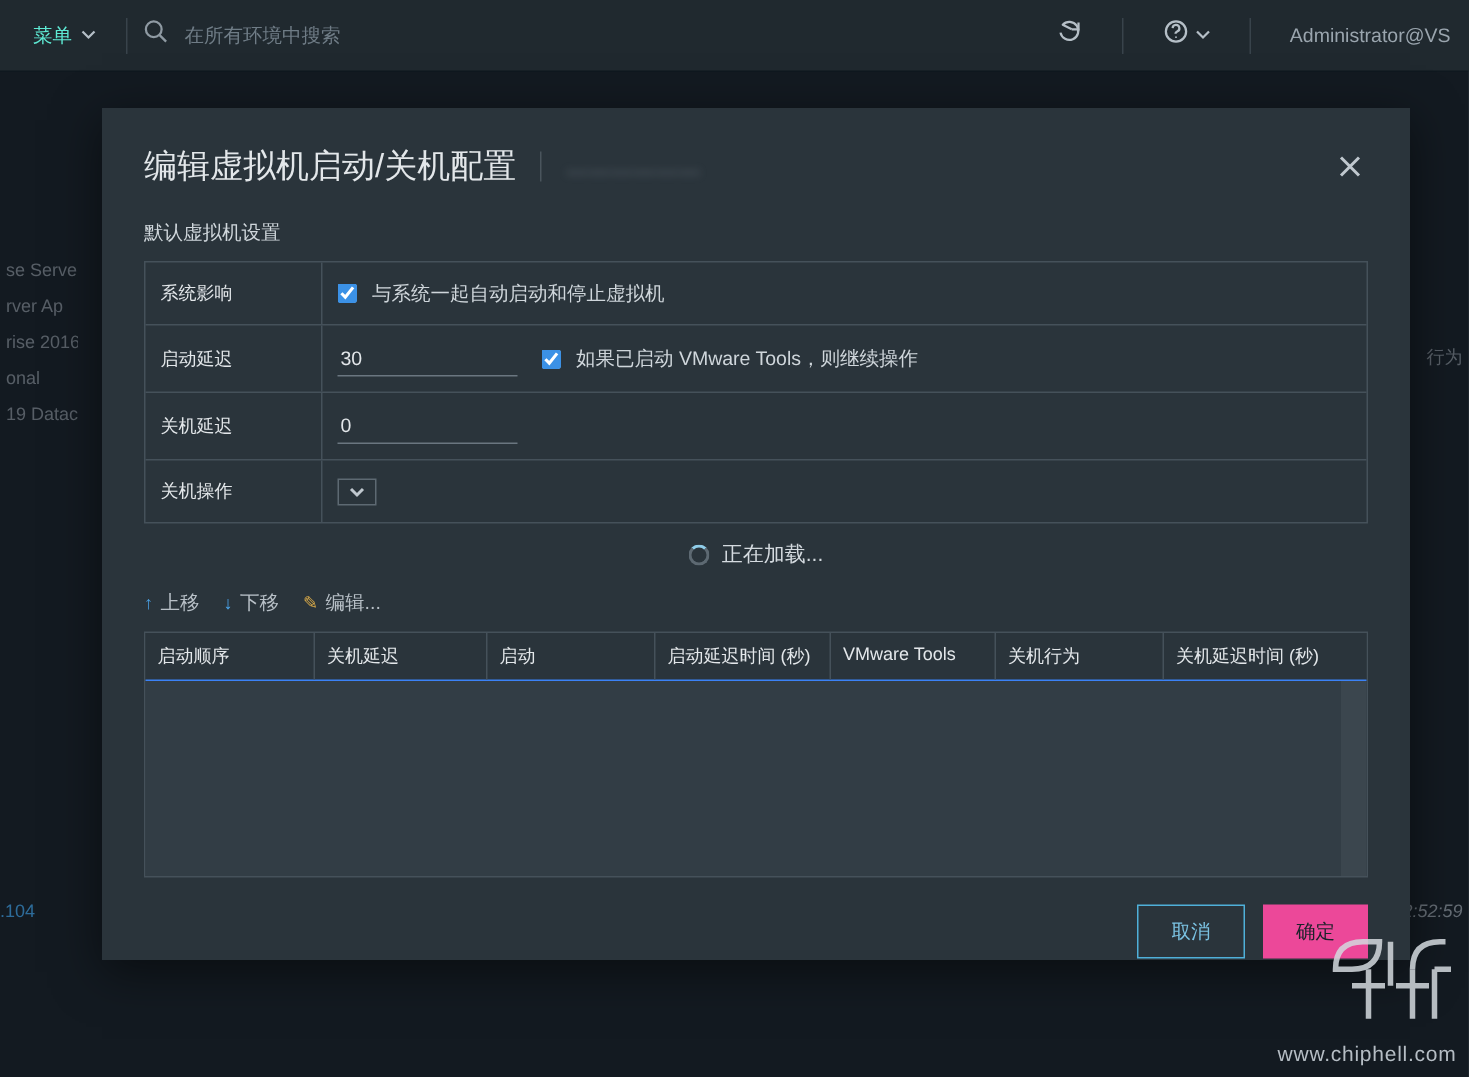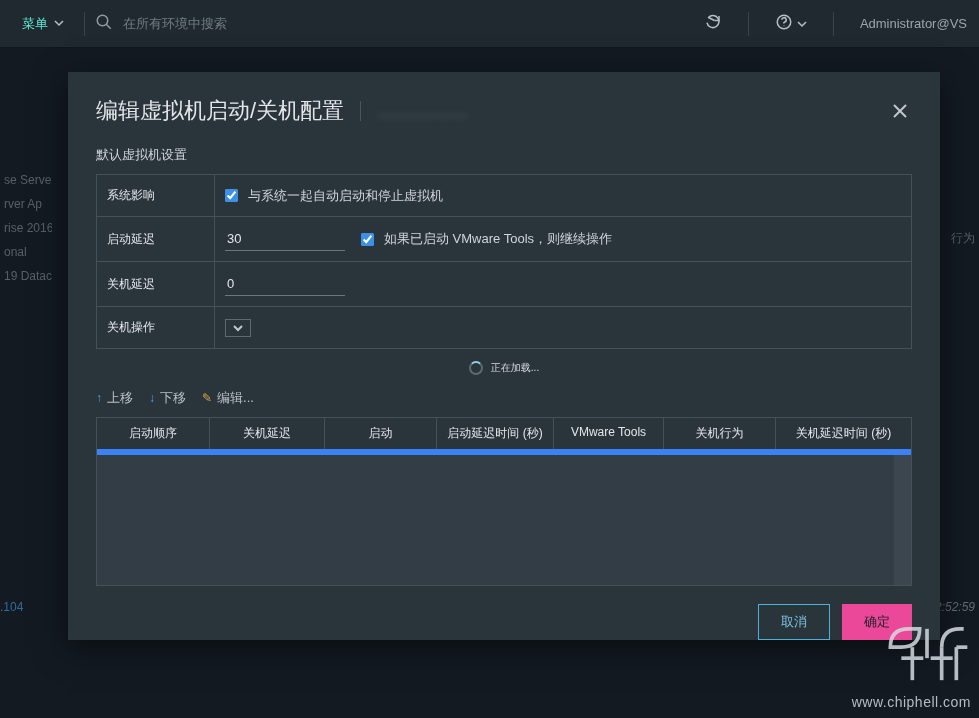--- a/index.html
+++ b/index.html
@@ -252,21 +252,21 @@
       height: 10px;
       stroke: #c0c8cf;
       stroke-width: 2;
       fill: none;
     }
     .loading-row {
       display: flex;
       align-items: center;
       justify-content: center;
       padding: 12px 0 8px;
-      font-size: 10px;
+      font-size: 14px;
       color: #d4dadf;
       gap: 8px;
     }
     .spinner {
       width: 14px;
       height: 14px;
       border: 2px solid #5d6972;
       border-top-color: #8fcce8;
       border-radius: 50%;
       animation: spin 1s linear infinite;
@@ -296,24 +296,23 @@
     .ic-edit { color: #d8a948; }
     .grid-wrap {
       margin: 4px 28px 0;
       border: 1px solid #45515a;
       display: flex;
       flex-direction: column;
     }
     .grid-head {
       display: flex;
       background: #2a343b;
-      border-bottom: 6px solid #3b82f6;
+      border-bottom: 1px solid #3b82f6;
       font-size: 12px;
       color: #e3e7ea;
-      text-align: center;
     }
     .grid-head .col {
       padding: 7px 8px;
       border-right: 1px solid #45515a;
     }
     .grid-head .col:last-child {
       border-right: none;
       flex: 1;
     }
     .c1 { width: 113px; }

